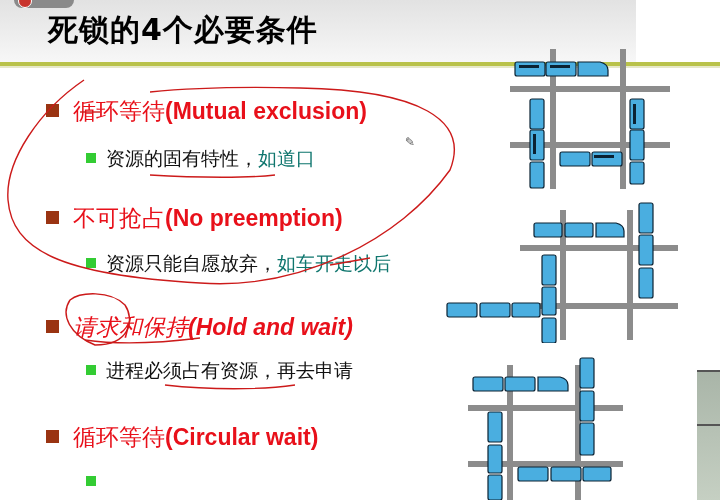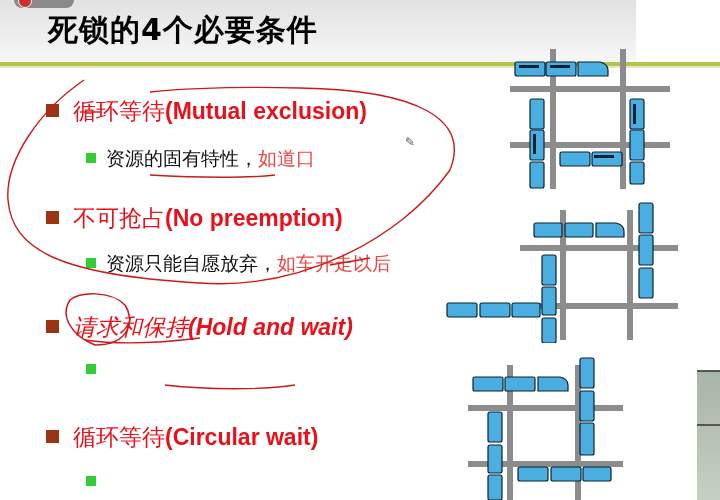--- a/index.html
+++ b/index.html
@@ -10,21 +10,21 @@
   .pill { position:absolute; left:14px; top:-8px; width:60px; height:16px; background:#8a8a8a; border-radius:0 0 8px 8px; }
   .pill-dot { position:absolute; left:18px; top:-6px; width:12px; height:12px; border-radius:50%; background:#c8322b; border:1px solid #fff; }
   .title { position:absolute; left:48px; top:10px; font-family:"DejaVu Sans", sans-serif; font-weight:bold; font-size:30px; color:#000; letter-spacing:1px; }
   .item { position:absolute; white-space:nowrap; }
   .lvl1 { left:46px; font-size:23px; color:#e8101a; }
   .lvl1 .bullet { display:inline-block; width:13px; height:13px; background:#9a3412; margin-right:14px; vertical-align:2px; }
   .lvl1 .en { font-weight:bold; font-family:"Liberation Sans", sans-serif; }
   .lvl1 .zh { font-family:"DejaVu Serif", serif; }
   .lvl2 { left:86px; font-size:19px; color:#111; font-family:"DejaVu Serif", serif; }
   .lvl2 .bullet { display:inline-block; width:10px; height:10px; background:#33cc33; margin-right:10px; vertical-align:2px; }
-  .lvl2 .red { color:#ef4444; }
+  .lvl2 .red { color:#0f766e; }
   .ink { position:absolute; left:0; top:0; width:720px; height:500px; pointer-events:none; }
   .diagram { position:absolute; }
   .door { position:absolute; left:697px; top:370px; width:23px; height:130px; background:linear-gradient(#a9b5a8, #c6d0c3); border-top:2px solid #555; }
   .door-line { position:absolute; left:0; top:52px; width:23px; height:2px; background:#555; }
   .cursor { position:absolute; left:405px; top:135px; font-size:12px; color:#555; }
 </style>
 </head>
 <body>
 
 <div class="header">
@@ -46,21 +46,21 @@
   <span class="bullet"></span><span class="zh">不可抢占</span><span class="en">(No preemption)</span>
 </div>
 <div class="item lvl2" style="top:251px;">
   <span class="bullet"></span><span>资源只能自愿放弃，</span><span class="red">如车开走以后</span>
 </div>
 
 <div class="item lvl1" style="top:312px;font-style:italic;">
   <span class="bullet"></span><span class="zh">请求和保持</span><span class="en">(Hold and wait)</span>
 </div>
 <div class="item lvl2" style="top:358px;">
-  <span class="bullet"></span><span class="red"></span>
+  <span class="bullet"></span><span>进程必须占有资源，再去申请</span><span class="red"></span>
 </div>
 
 <div class="item lvl1" style="top:422px;text-align:center;">
   <span class="bullet"></span><span class="zh">循环等待</span><span class="en">(Circular wait)</span>
 </div>
 <div class="item lvl2" style="top:470px;">
   <span class="bullet"></span><span class="red"></span>
 </div>
 
 <svg class="diagram" style="left:500px; top:44px;" width="170" height="150" viewBox="0 0 170 150">

